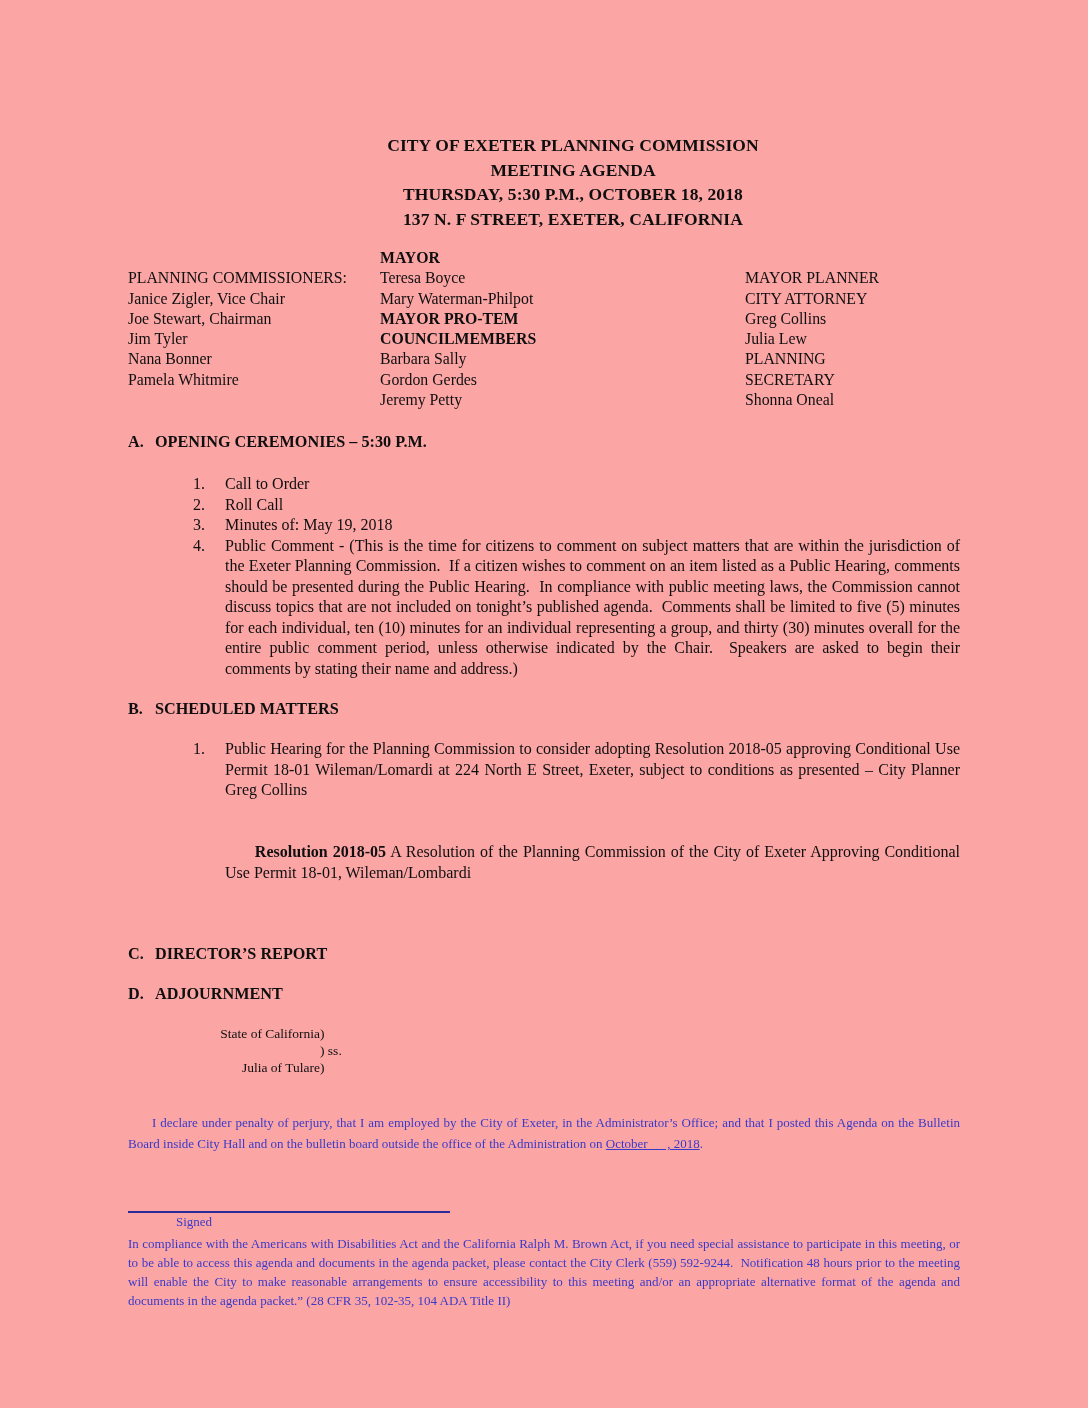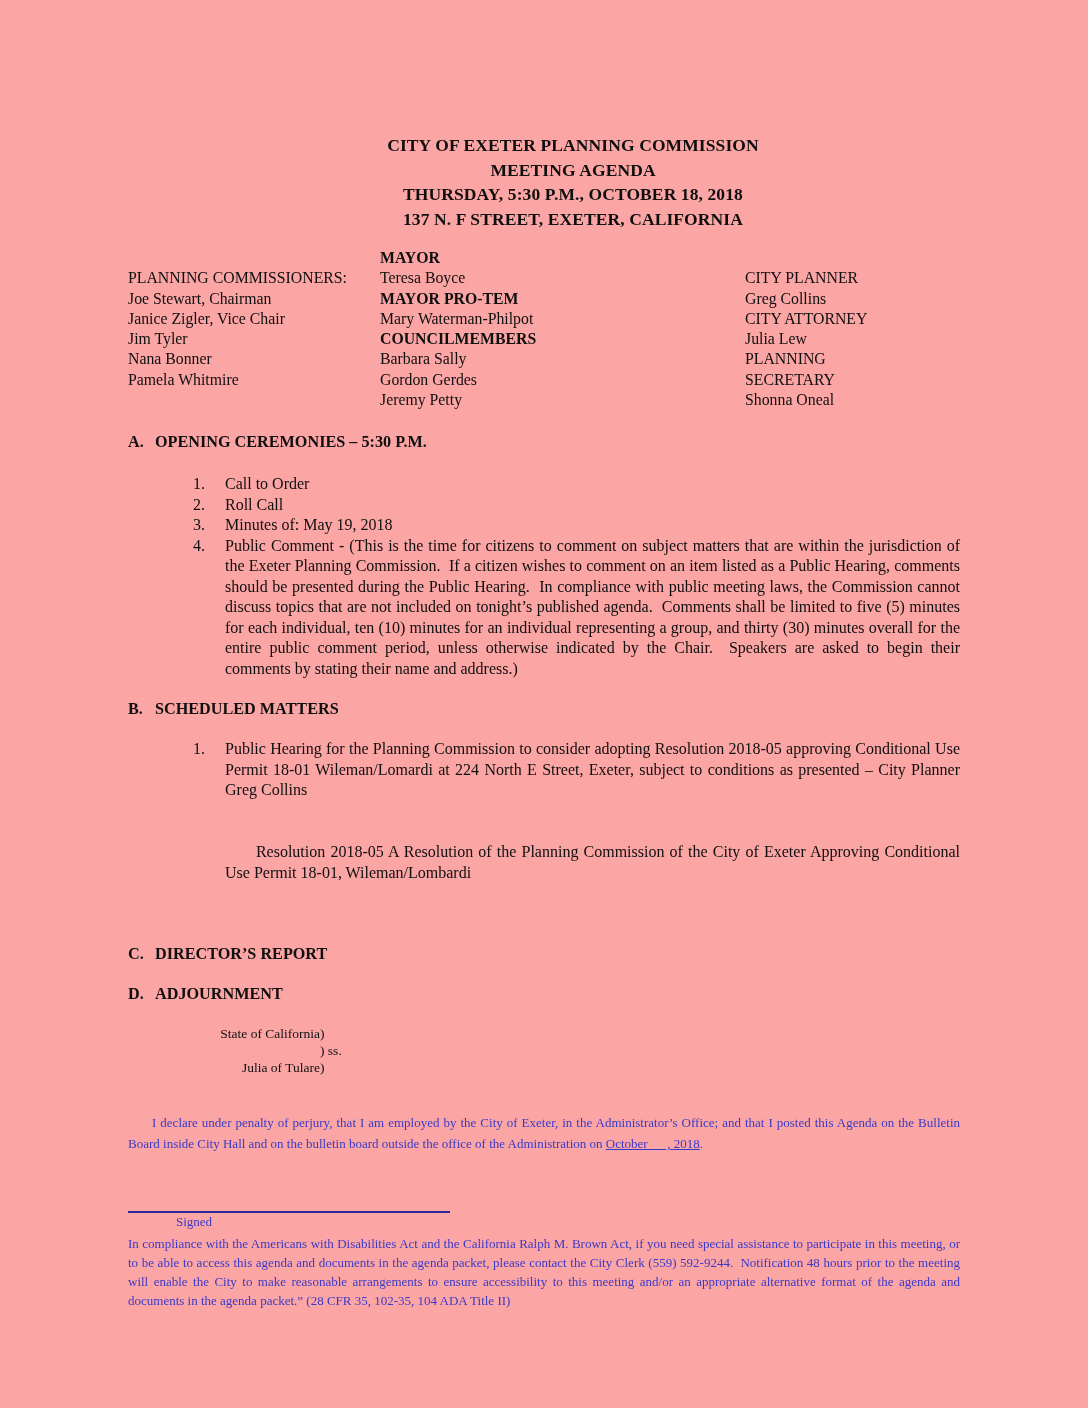--- a/index.html
+++ b/index.html
@@ -21,21 +21,21 @@
   .sec-b{margin-top:20px;}
   .sec-c{margin-top:40px;}
   .sec-d{margin-top:19px;}
   .olist{margin-top:21px;}
   .oitem{display:flex;margin-left:65px;font-size:16px;line-height:20.5px;}
   .oitem .num{width:32px;flex:none;}
   .oitem .txt{flex:1;}
   .b1{margin-top:19px;}
   .just{text-align:justify;white-space:pre-wrap;}
   .res{margin-top:21px;margin-left:97px;width:735px;font-size:16px;line-height:20.5px;}
-  .res .lbl{font-weight:normal;margin-top:28px;}
+  .res .lbl{font-weight:bold;margin-top:28px;}
   .venue{margin-top:20px;font-size:13.5px;line-height:17px;}
   .vrow{display:flex;text-align:right;}
   .vlabel{width:192px;flex:none;}
   .decl{margin-top:17px;font-size:13px;line-height:20.5px;color:var(--blue,#3a3ac8);}
   .u{text-decoration:underline;}
   .sigline{margin-top:36px;width:322px;height:0;border-top:2px solid var(--line,#2a2a99);}
   .signed{margin-left:48px;font-size:13px;line-height:18px;color:var(--blue,#3a3ac8);}
   .notice{font-size:13px;line-height:19px;color:var(--blue,#3a3ac8);}
   .notice.first{margin-top:3px;}
 </style>
@@ -54,31 +54,31 @@
 
     <div class="roster">
       <div class="rrow">
         <div class="rl"></div>
         <div class="rc b">MAYOR</div>
         <div class="rr"></div>
       </div>
       <div class="rrow">
         <div class="rl">PLANNING COMMISSIONERS:</div>
         <div class="rc">Teresa Boyce</div>
-        <div class="rr">CITY PLANNER</div>
+        <div class="rr">MAYOR PLANNER</div>
+      </div>
+      <div class="rrow">
+        <div class="rl">Janice Zigler, Vice Chair</div>
+        <div class="rc">Mary Waterman-Philpot</div>
+        <div class="rr">CITY ATTORNEY</div>
       </div>
       <div class="rrow">
         <div class="rl">Joe Stewart, Chairman</div>
         <div class="rc b">MAYOR PRO-TEM</div>
         <div class="rr">Greg Collins</div>
-      </div>
-      <div class="rrow">
-        <div class="rl">Janice Zigler, Vice Chair</div>
-        <div class="rc">Mary Waterman-Philpot</div>
-        <div class="rr">CITY ATTORNEY</div>
       </div>
       <div class="rrow">
         <div class="rl">Jim Tyler</div>
         <div class="rc b">COUNCILMEMBERS</div>
         <div class="rr">Julia Lew</div>
       </div>
       <div class="rrow">
         <div class="rl">Nana Bonner</div>
         <div class="rc">Barbara Sally</div>
         <div class="rr">PLANNING</div>

